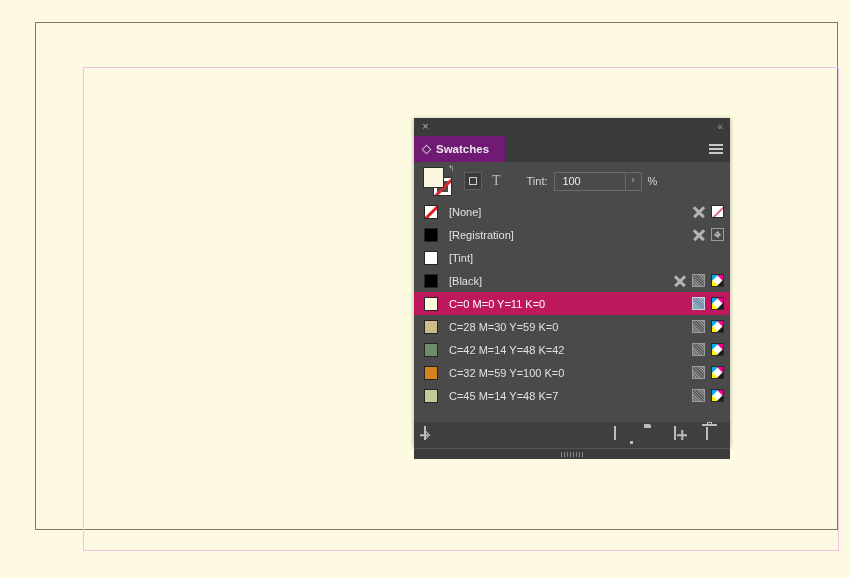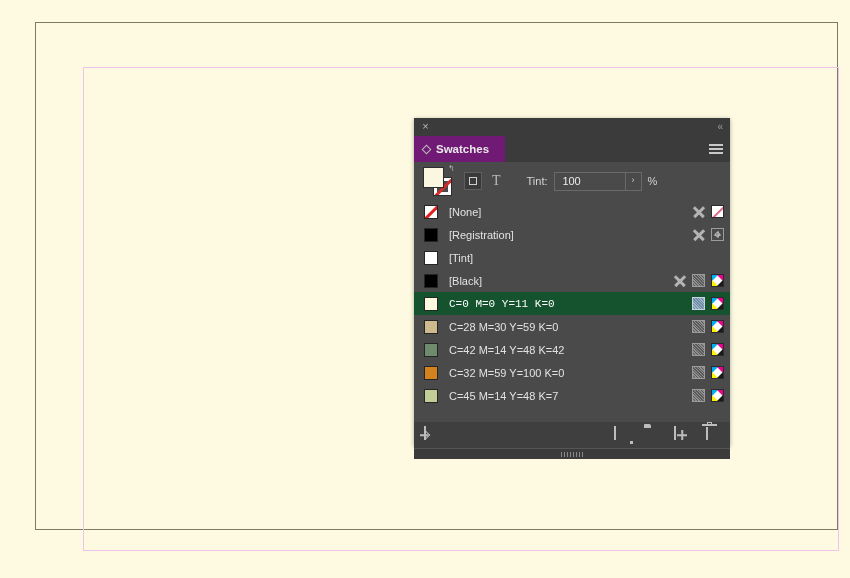--- a/index.html
+++ b/index.html
@@ -254,22 +254,21 @@
   .swatch-row {
     height: 23px;
     display: flex;
     align-items: center;
     padding-left: 10px;
     padding-right: 6px;
     cursor: pointer;
     position: relative;
   }
   .swatch-row.selected {
-    background: #14532d;
-    font-family: Liberation Mono, monospace;
+    background: #be185d;
   }
   .chip {
     width: 14px; height: 14px;
     border: 1px solid #252525;
     box-sizing: border-box;
     flex: 0 0 auto;
     position: relative;
     overflow: hidden;
   }
   .chip.none-chip { background: #ffffff; }

